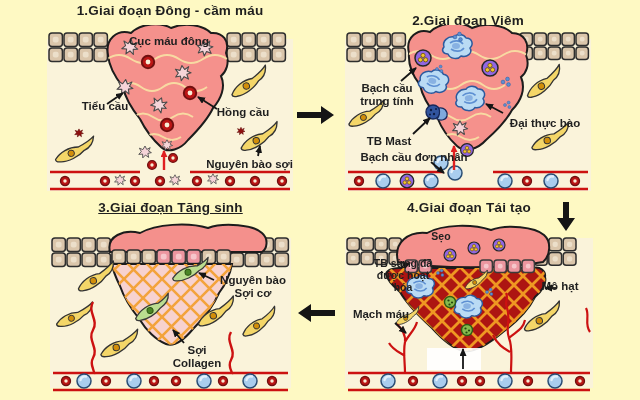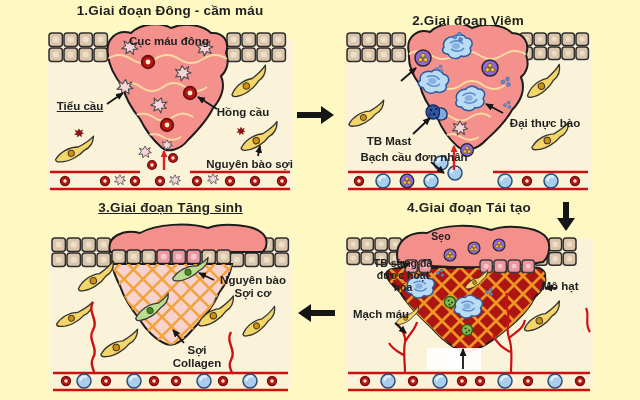--- a/index.html
+++ b/index.html
@@ -179,21 +179,21 @@
         <use href="#rbc" transform="translate(128,133) scale(0.7)"></use>
       </g>
       <line x1="119" y1="145" x2="119" y2="126" stroke="#e02020" stroke-width="2.4" marker-end="url(#ahr)"></line>
       <g stroke="#151515" stroke-width="1.8">
         <line x1="62" y1="79" x2="78" y2="68" marker-end="url(#ah)"></line>
         <line x1="172" y1="84" x2="153" y2="72" marker-end="url(#ah)"></line>
         <line x1="213" y1="131" x2="215" y2="121" marker-end="url(#ah)"></line>
       </g>
     </svg>
     <div class="lbl" style="left:72px;top:10px;width:104px;">Cục máu đông</div>
-    <div class="lbl" style="left:4px;top:75px;width:62px;text-decoration:underline;">Tiểu cầu</div>
+    <div class="lbl" style="left:29px;top:75px;width:62px;">Tiểu cầu</div>
     <div class="lbl" style="left:163px;top:81px;width:70px;">Hồng cầu</div>
     <div class="lbl" style="left:150px;top:133px;width:98px;text-align:right;">Nguyên bào sợi</div>
   </div>
 
   <div class="ptitle" style="left:343px;top:13px;width:250px;">2.Giai đoạn Viêm</div>
   <div class="panel" style="left:343px;top:25px;width:250px;height:172px;">
     <svg class="scene" viewBox="0 0 250 172">
       <clipPath id="c2">
           <path d="M66,28 C62,12 75,3 87,7 C97,-3 119,-4 129,3 C143,-3 161,0 169,8 C181,8 187,18 183,30 C187,40 183,48 178,52 C183,64 178,76 169,85 C162,98 151,108 143,115 C135,124 122,128 114,121 C104,112 98,102 94,92 C86,82 79,70 77,60 C69,50 65,40 66,28 Z"></path>
         </clipPath>
@@ -286,20 +286,21 @@
         <use href="#mono" transform="translate(112,148)"></use>
       </g>
       <line x1="111" y1="145" x2="111" y2="121" stroke="#e02020" stroke-width="2.4" marker-end="url(#ahr)"></line>
       <g stroke="#151515" stroke-width="1.8">
         <line x1="58" y1="56" x2="73" y2="43" marker-end="url(#ah)"></line>
         <line x1="70" y1="109" x2="87" y2="93" marker-end="url(#ah)"></line>
         <line x1="160" y1="88" x2="143" y2="79" marker-end="url(#ah)"></line>
         <line x1="88" y1="137" x2="101" y2="148" marker-end="url(#ah)"></line>
       </g>
     </svg>
+    <div class="lbl" style="left:6px;top:57px;width:76px;">Bạch cầu trung tính</div>
     <div class="lbl" style="left:10px;top:110px;width:72px;">TB Mast</div>
     <div class="lbl" style="left:158px;top:92px;width:88px;">Đại thực bào</div>
     <div class="lbl" style="left:8px;top:126px;width:126px;">Bạch cầu đơn nhân</div>
   </div>
 
   <div class="ptitle" style="left:48px;top:200px;width:245px;text-decoration:underline;">3.Giai đoạn Tăng sinh</div>
   <div class="panel" style="left:48px;top:222px;width:245px;height:172px;">
     <svg class="scene" viewBox="0 0 245 172">
       <clipPath id="c3">
           <path d="M64,42 L184,42 C182,53 177,63 171,71 C165,85 155,97 145,107 C135,119 126,125 118,122 C108,118 98,108 92,98 C84,88 76,76 72,64 C68,56 65,49 64,42 Z"></path>

